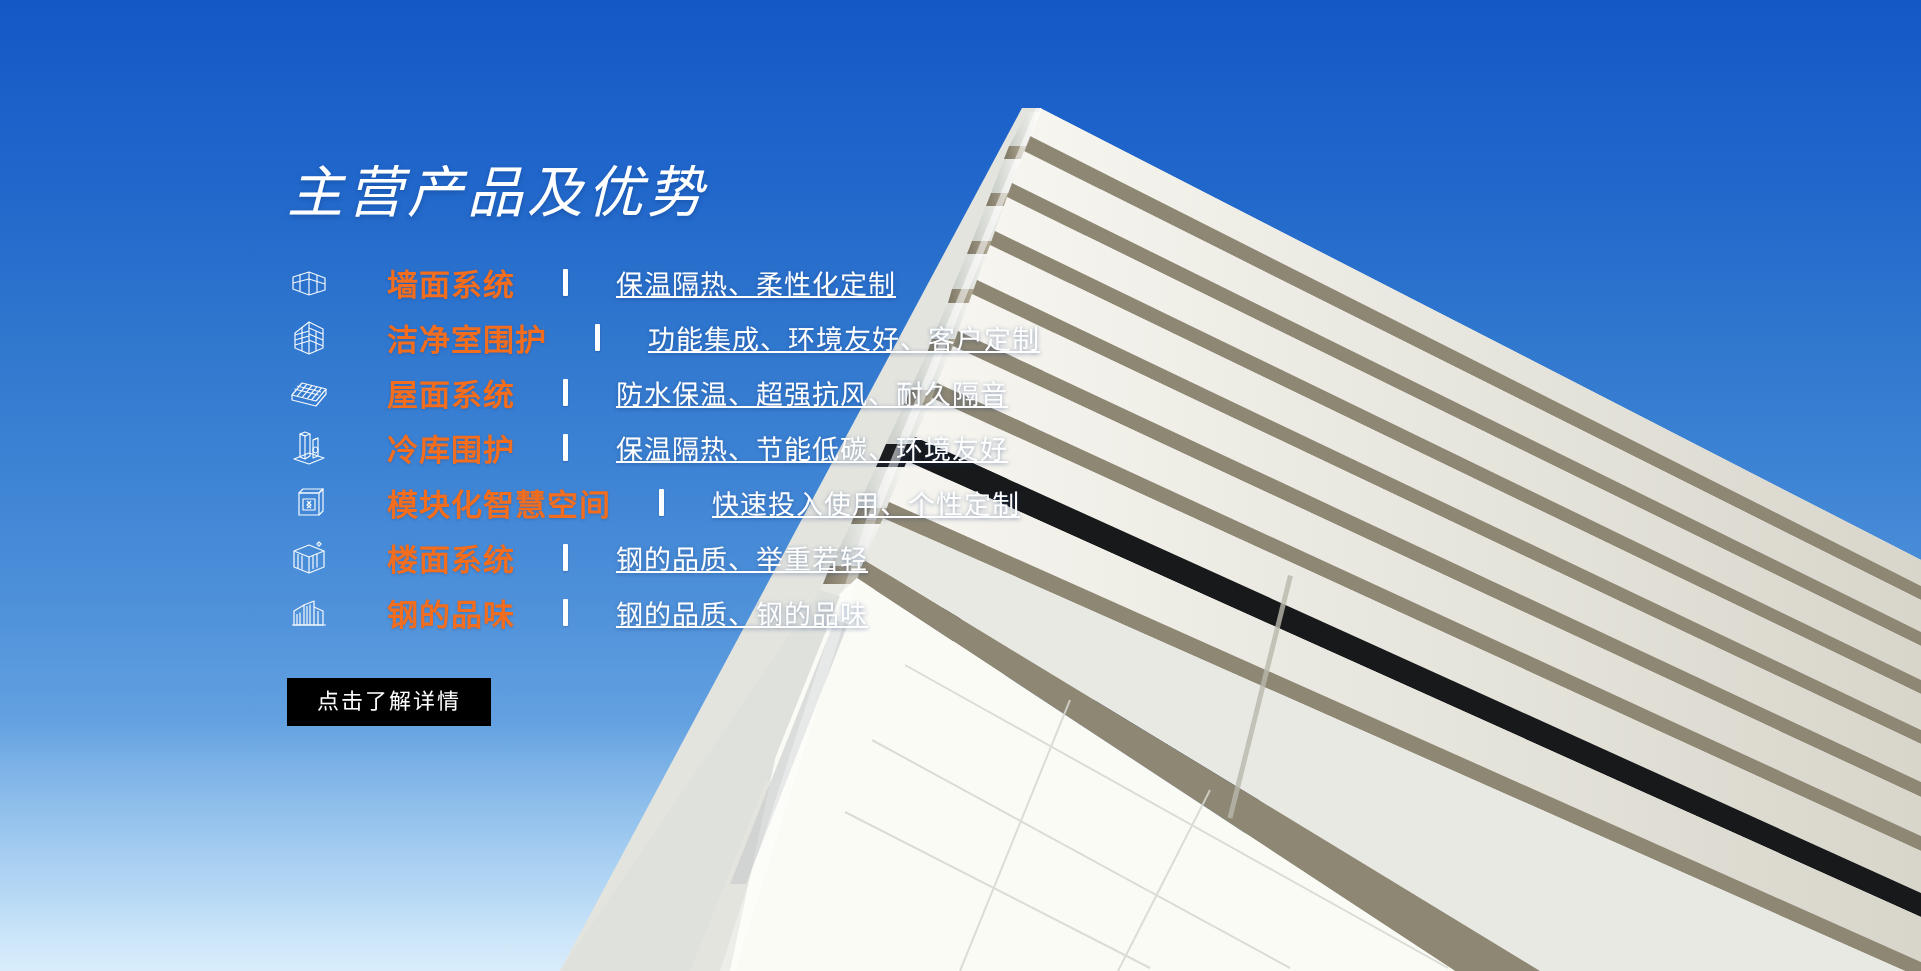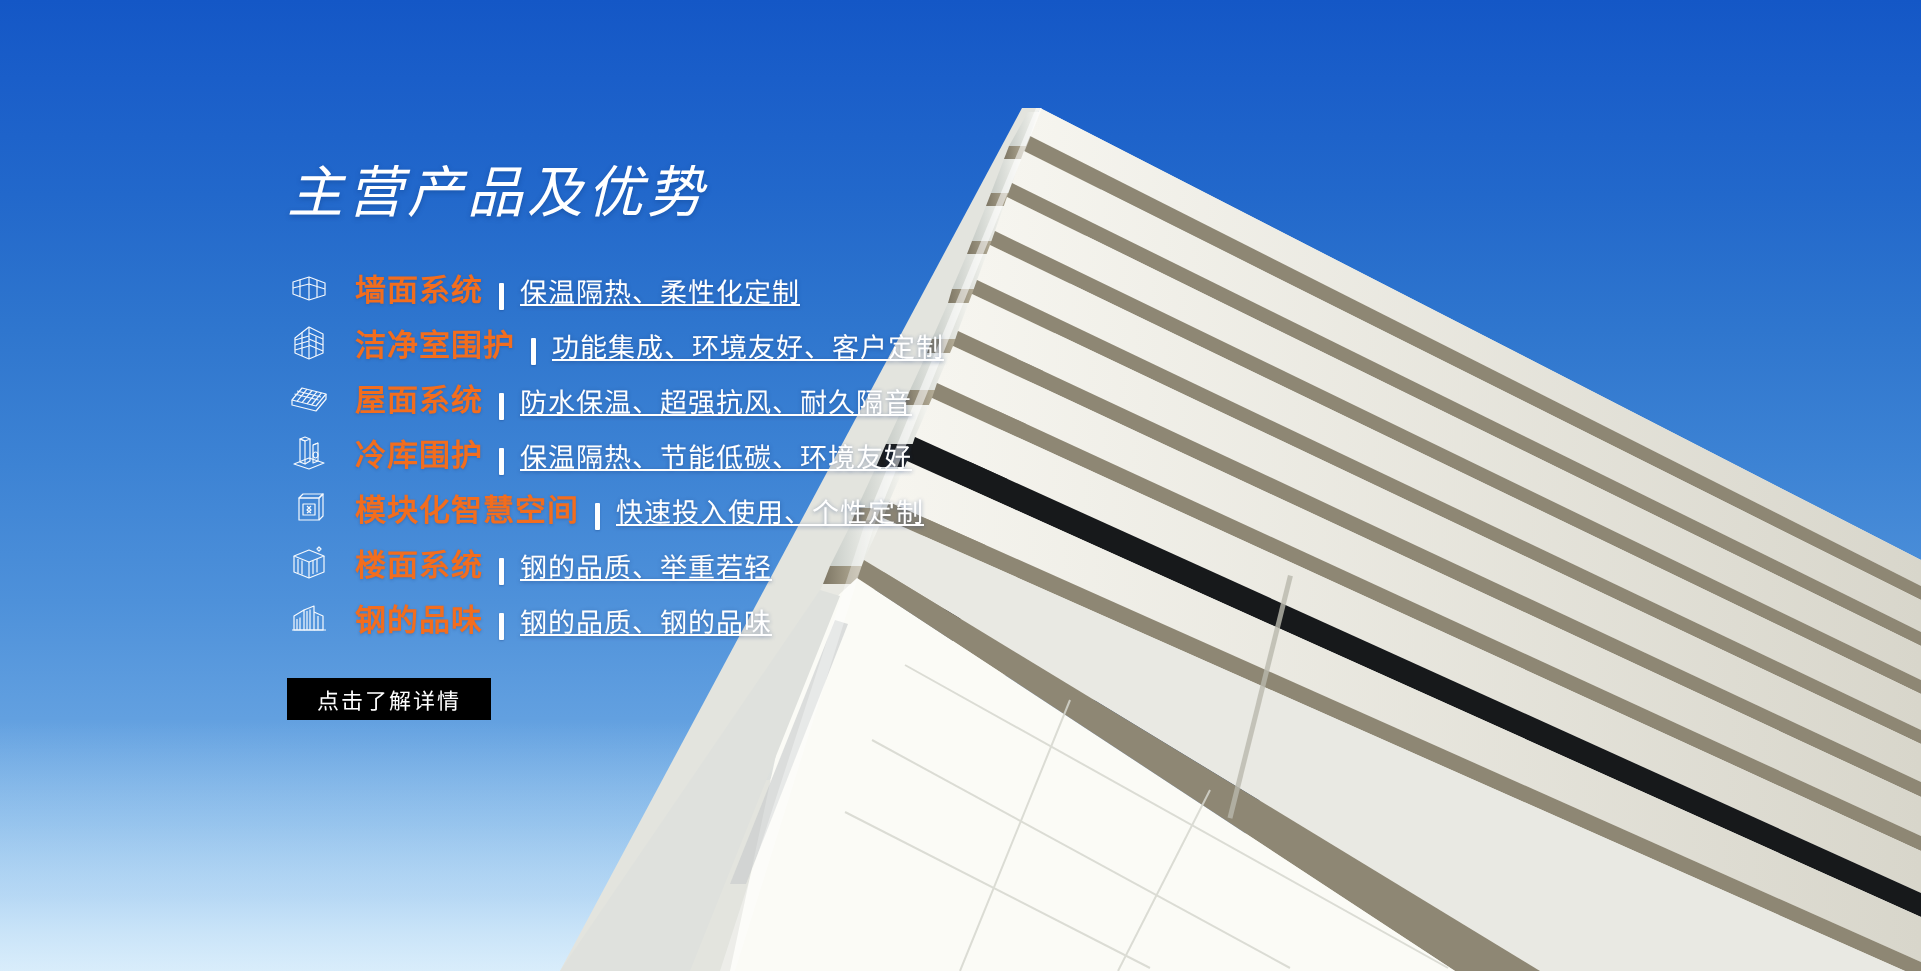--- a/index.html
+++ b/index.html
@@ -48,23 +48,24 @@
     font-style:italic;
     color:#ffffff;
     letter-spacing:4px;
     line-height:1;
     margin:0 0 34px 0;
     text-shadow:0 2px 5px rgba(10,50,110,.35);
     white-space:nowrap;
   }
   .feature-list{list-style:none;margin:0;padding:0;}
   .feature-row{
-    display:flex;align-items:flex-end;
+    display:flex;align-items:center;
     height:55px;
     margin-bottom:0px;
+    gap:32px;
   }
   .ficon{
     width:44px;height:44px;flex:0 0 44px;
     display:flex;align-items:center;justify-content:center;
     margin-right:24px;
     opacity:.95;
   }
   .ficon svg{display:block;}
   .fname{
     color:#f26d1e;
@@ -91,21 +92,21 @@
     text-shadow:0 1px 4px rgba(25,55,115,.45);
     text-decoration:underline;
   }
   .cta{
     display:inline-block;
     margin-top:38px;
     background:#000000;
     color:#ffffff;
     font-size:22px;
     letter-spacing:2px;
-    padding:12px 30px 6px 30px;
+    padding:12px 30px 12px 30px;
     border:none;
     cursor:pointer;
     font-family:inherit;
     line-height:1.1;
   }
 </style>
 </head>
 <body>
 
 <div id="stage">

